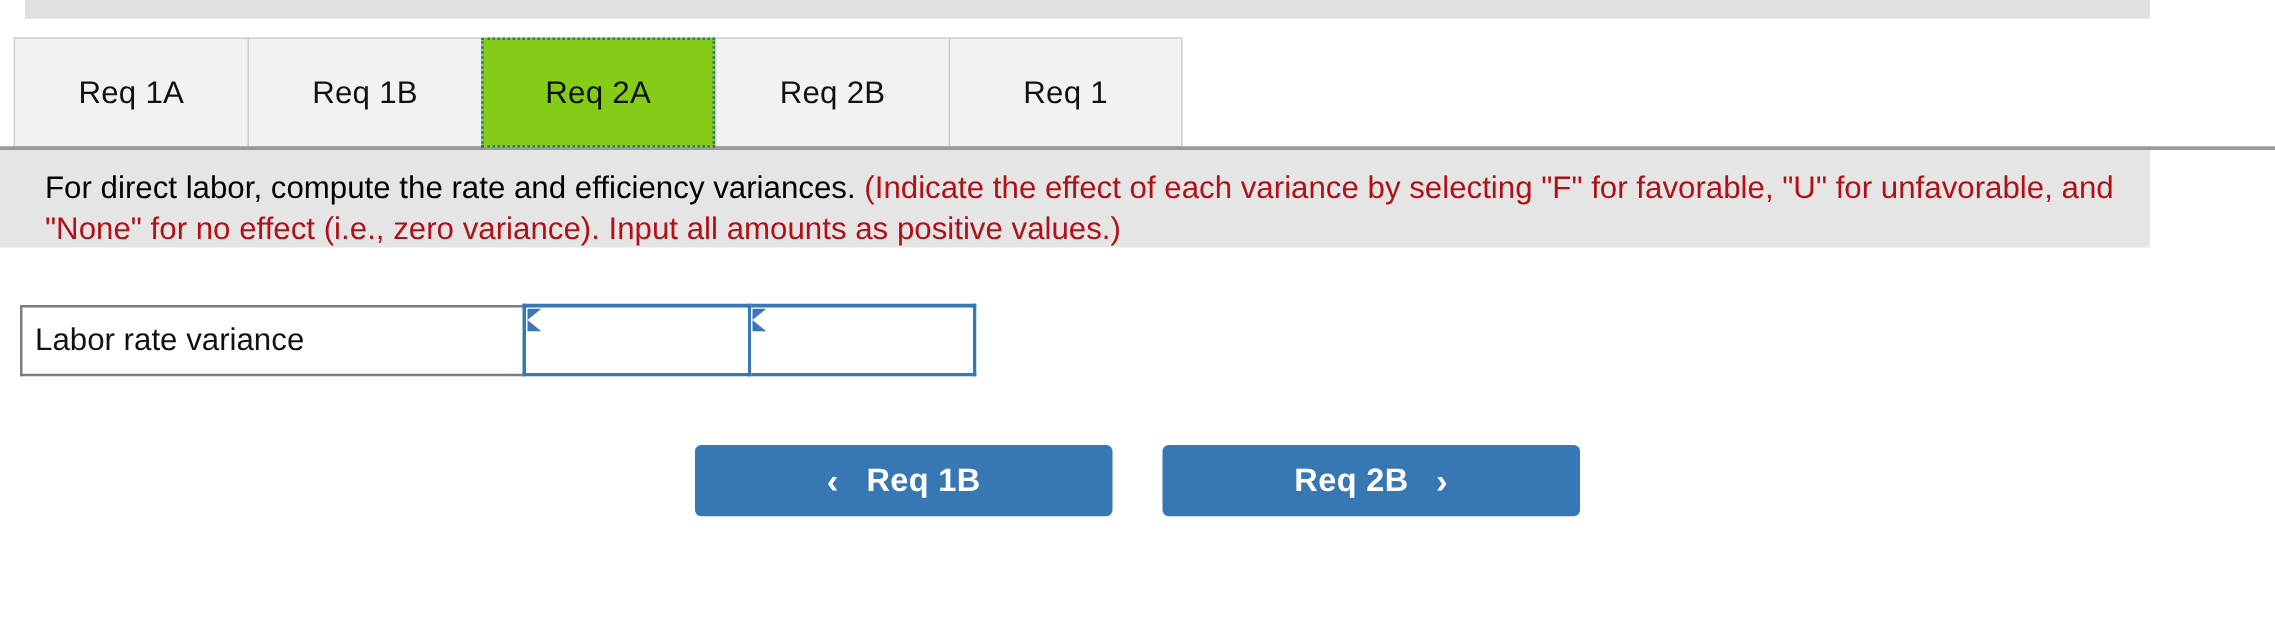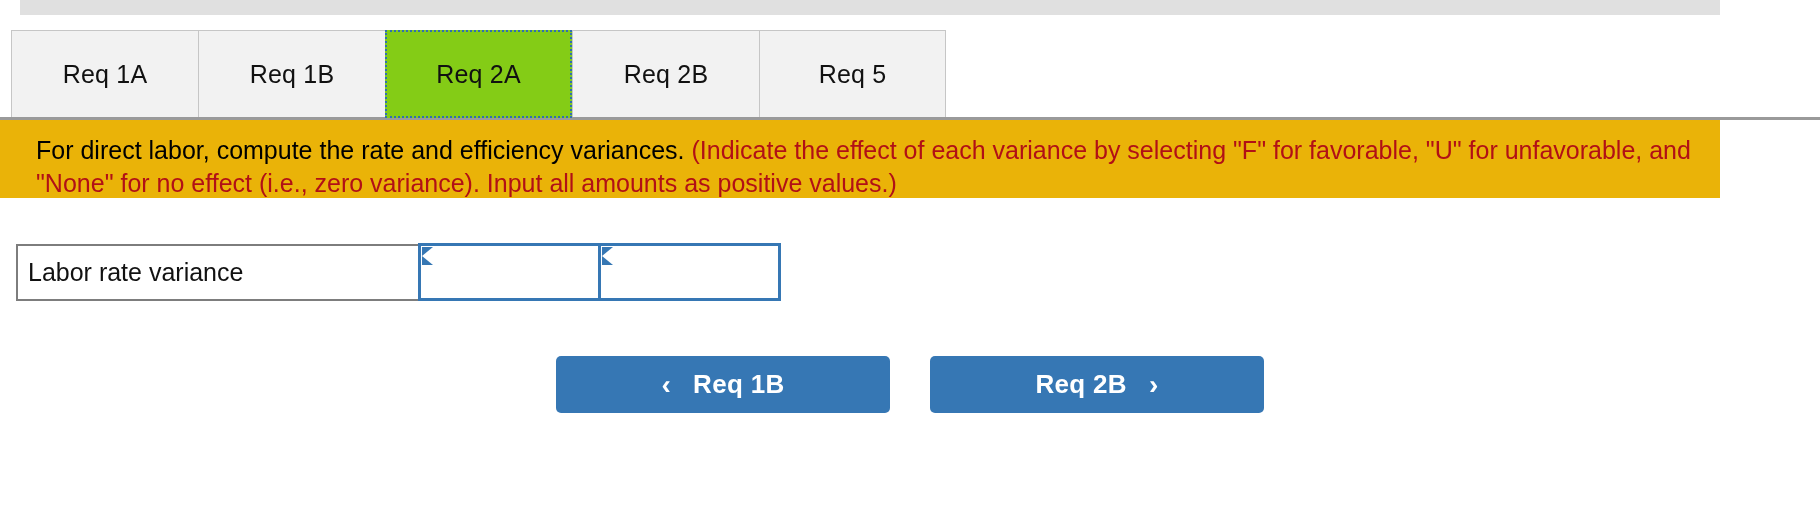--- a/index.html
+++ b/index.html
@@ -75,21 +75,21 @@
   }
 
   
   .instruction {
     position: absolute;
     left: 0px;
     top: 120px;
     width: 1720px;
     height: 78px;
     box-sizing: border-box;
-    background: #eab308;
+    background: #e5e5e5;
     padding: 14px 0 0 36px;
     font-size: 25px;
     line-height: 33px;
     color: #000000;
   }
   .instruction .hint {
     color: #b11016;
   }
 
   
@@ -200,21 +200,21 @@
     <div class="tab">
       <span>Req 1B</span>
     </div>
     <div class="tab active">
       <span>Req 2A</span>
     </div>
     <div class="tab">
       <span>Req 2B</span>
     </div>
     <div class="tab">
-      <span>Req 5</span>
+      <span>Req 1</span>
     </div>
   </div>
 
   <div class="tab-divider"></div>
 
   <div class="instruction">
     <span>For direct labor, compute the rate and efficiency variances.</span>
     <span class="hint">(Indicate the effect of each variance by selecting "F" for favorable, "U" for unfavorable, and "None" for no effect (i.e., zero variance). Input all amounts as positive values.)</span>
   </div>
 

